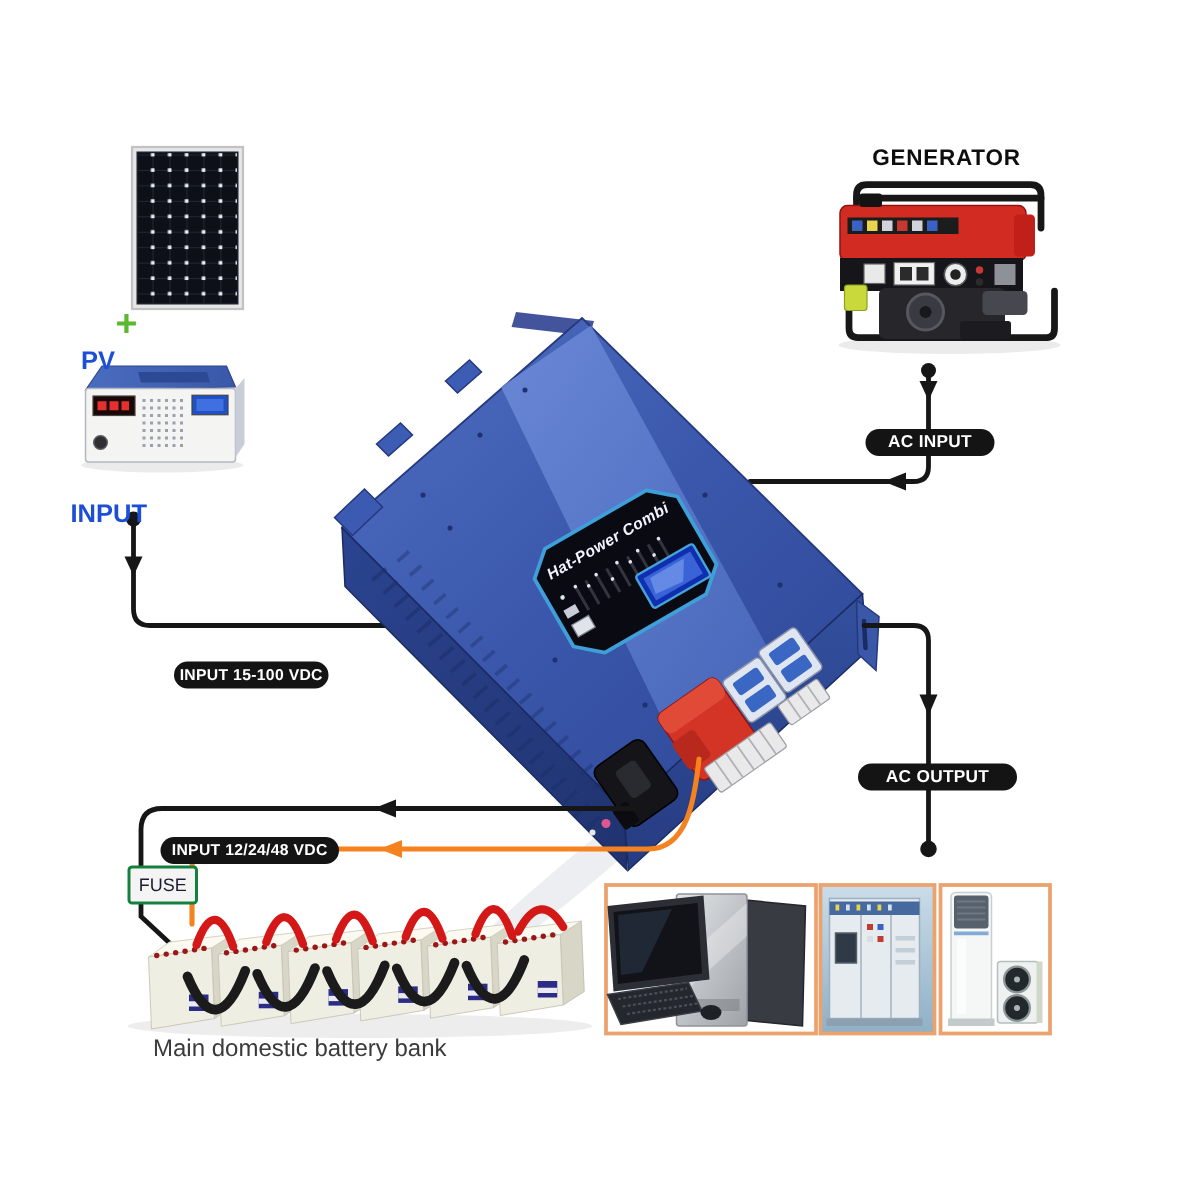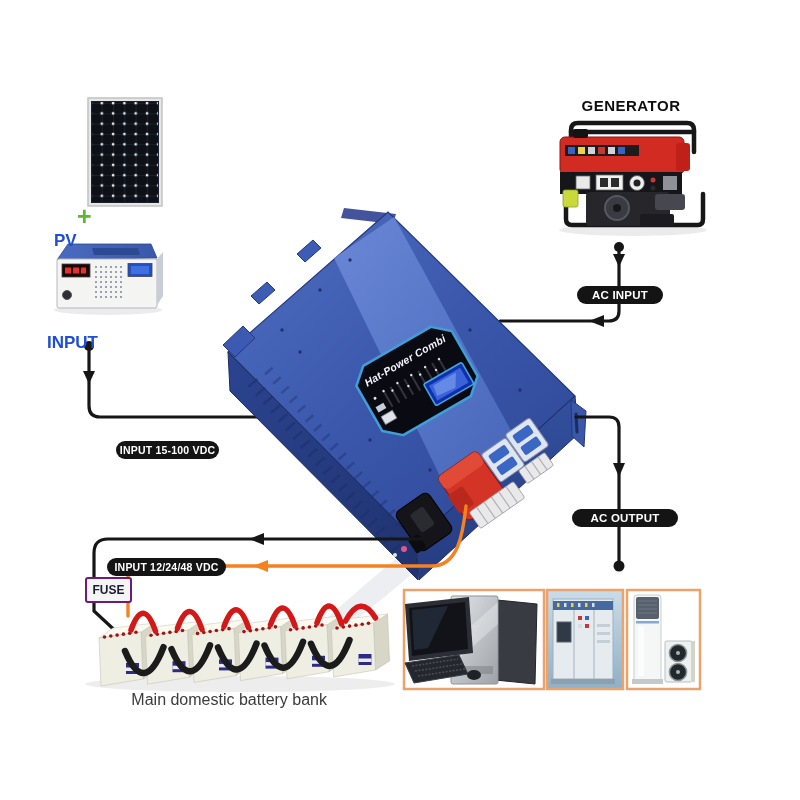--- a/index.html
+++ b/index.html
@@ -6,22 +6,22 @@
   #canvas{position:relative;width:800px;height:800px;background:#ffffff;overflow:hidden;
           font-family:"Liberation Sans", sans-serif;}
   #scene{position:absolute;left:0;top:0;}
   .lbl{position:absolute;color:#222;font-weight:bold;white-space:nowrap;}
   .pill{position:absolute;display:flex;align-items:center;justify-content:center;
         background:#141414;color:#ffffff;font-weight:bold;border-radius:10px;
         height:18px;letter-spacing:.2px;white-space:nowrap;}
   .pill.small{font-size:10.5px;}
   .pill.med{font-size:11.5px;}
   .fusebox{position:absolute;display:flex;align-items:center;justify-content:center;
-        background:#f4f4f4;border:2px solid #701a75;border-radius:3px;color:#1c1c30;
-        font-weight:bold;font-size:12px;}
+        background:#f4f4f4;border:2px solid #15803d;border-radius:3px;color:#1c1c30;
+        font-weight:normal;font-size:12px;}
   .caption{position:absolute;color:#3b3b3b;font-size:16px;font-weight:500;white-space:nowrap;}
   .gen-lbl{font-size:15px;letter-spacing:.5px;color:#0e0e0e;}
   .pv-lbl,.mppt-lbl{font-size:17px;color:#1d4ed8;margin-top:24px;}
   .plus-lbl{font-size:25px;color:#5cb82e;font-weight:bold;}
 </style>
 </head>
 <body>
 
 <div id="canvas">
 
@@ -404,15 +404,15 @@
 <div class="lbl plus-lbl" style="left:77px;top:202px;">+</div>
 <div class="lbl mppt-lbl" style="left:47px;top:309px;">INPUT</div>
 
 <div class="pill med" style="left:577px;top:286px;width:86px;">AC INPUT</div>
 <div class="pill small" style="left:116px;top:409px;width:103px;margin-top:32px;">INPUT 15-100 VDC</div>
 <div class="pill small" style="left:107px;top:558px;width:119px;">INPUT 12/24/48 VDC</div>
 <div class="pill med" style="left:572px;top:509px;width:106px;">AC OUTPUT</div>
 
 <div class="fusebox" style="left:85px;top:577px;width:43px;height:22px;">FUSE</div>
 
-<div class="caption" style="left:102px;top:691px;width:225px;text-align:right;">Main domestic battery bank</div>
+<div class="caption" style="left:102px;top:691px;width:225px;text-align:left;">Main domestic battery bank</div>
 
 </div>
 
 </body></html>

